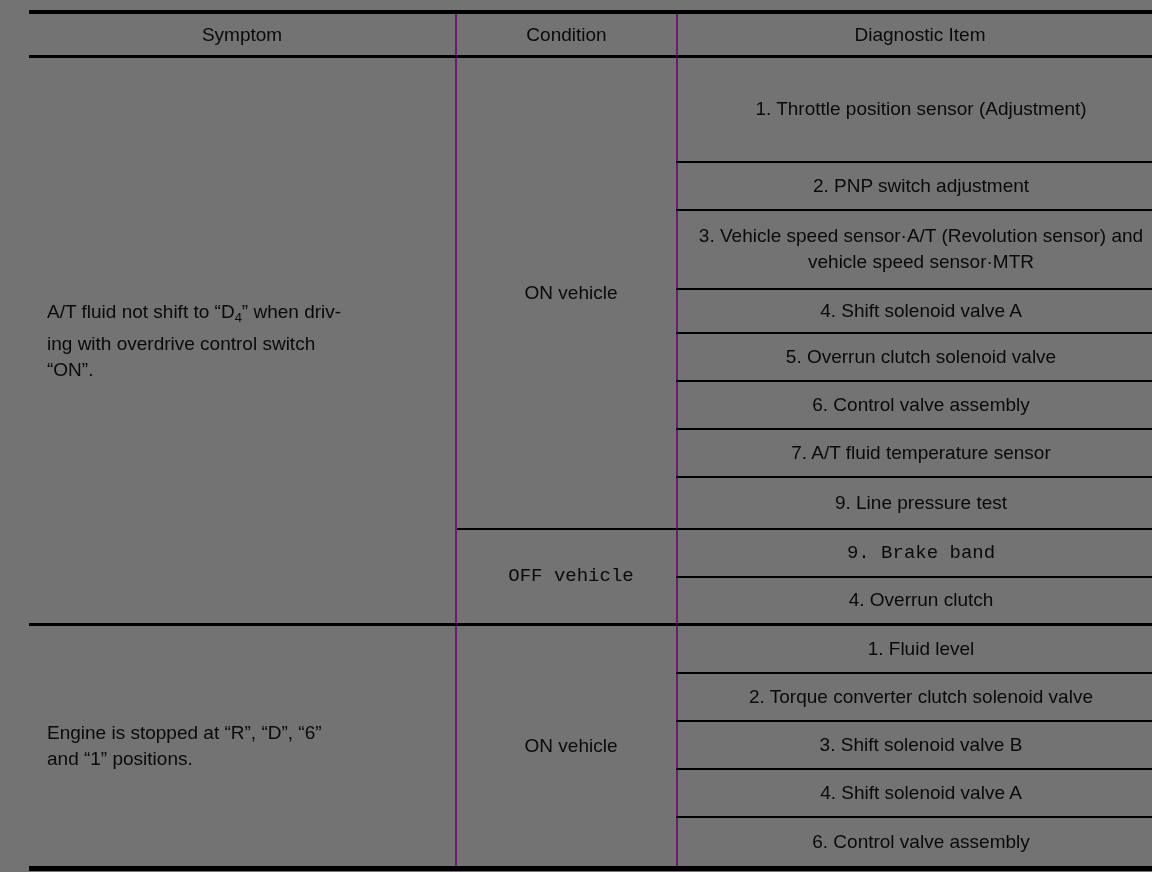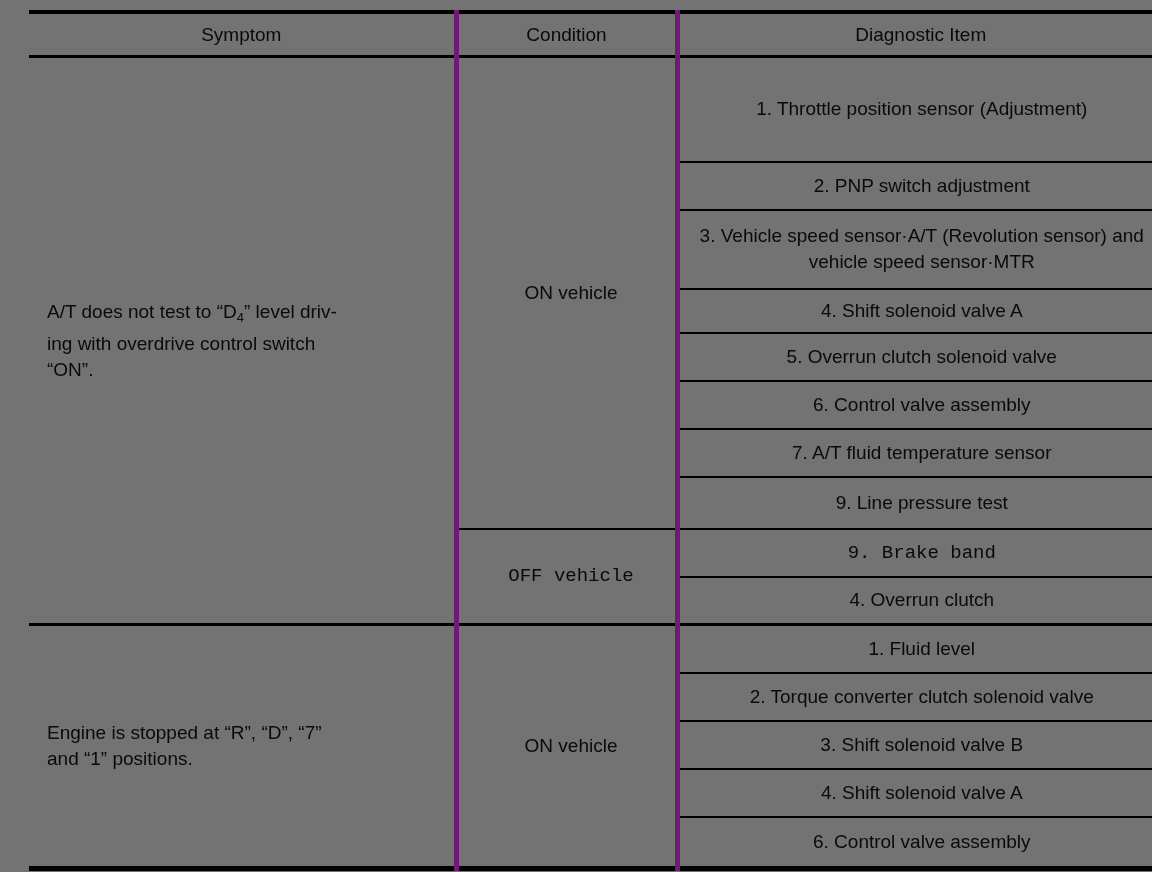--- a/index.html
+++ b/index.html
@@ -33,21 +33,21 @@
   col.c-diag      { width: 485px; }
 
   th {
     font-weight: 400;
     text-align: center;
     vertical-align: middle;
     height: 41px;
     border-bottom: 3px solid #000;
     padding: 0;
   }
-  th.v, td.v { border-left: 5px solid #701a75; text-align: center; }
+  th.v, td.v { border-left: 2px solid #701a75; text-align: center; }
 
   td {
     vertical-align: middle;
     padding: 0;
   }
   td.symptom {
     padding-left: 18px;
     padding-right: 14px;
   }
   td.condition {
@@ -88,21 +88,21 @@
         <th>Symptom</th>
         <th class="v">Condition</th>
         <th class="v">Diagnostic Item</th>
       </tr>
     </thead>
     <tbody>
 
       <tr class="rh-tall">
         <td class="symptom" rowspan="10">
           <div>
-            <span>A/T does not test to “D</span><sub class="sub4">4</sub><span>” level driv-</span><br>
+            <span>A/T fluid not shift to “D</span><sub class="sub4">4</sub><span>” when driv-</span><br>
             <span>ing with overdrive control switch</span><br>
             <span>“ON”.</span>
           </div>
         </td>
         <td class="condition v" rowspan="8">ON vehicle</td>
         <td class="diag v">1. Throttle position sensor (Adjustment)</td>
       </tr>
       <tr class="rh-std">
         <td class="diag v">2. PNP switch adjustment</td>
       </tr>
@@ -128,21 +128,21 @@
         <td class="condition v" rowspan="2">OFF vehicle</td>
         <td class="diag v">9. Brake band</td>
       </tr>
       <tr class="rh-std">
         <td class="diag v">4. Overrun clutch</td>
       </tr>
 
       <tr class="rh-std sym2-start">
         <td class="symptom" rowspan="5">
           <div>
-            <span>Engine is stopped at “R”, “D”, “7”</span><br>
+            <span>Engine is stopped at “R”, “D”, “6”</span><br>
             <span>and “1” positions.</span>
           </div>
         </td>
         <td class="condition v" rowspan="5">ON vehicle</td>
         <td class="diag v">1. Fluid level</td>
       </tr>
       <tr class="rh-std">
         <td class="diag v">2. Torque converter clutch solenoid valve</td>
       </tr>
       <tr class="rh-std">

